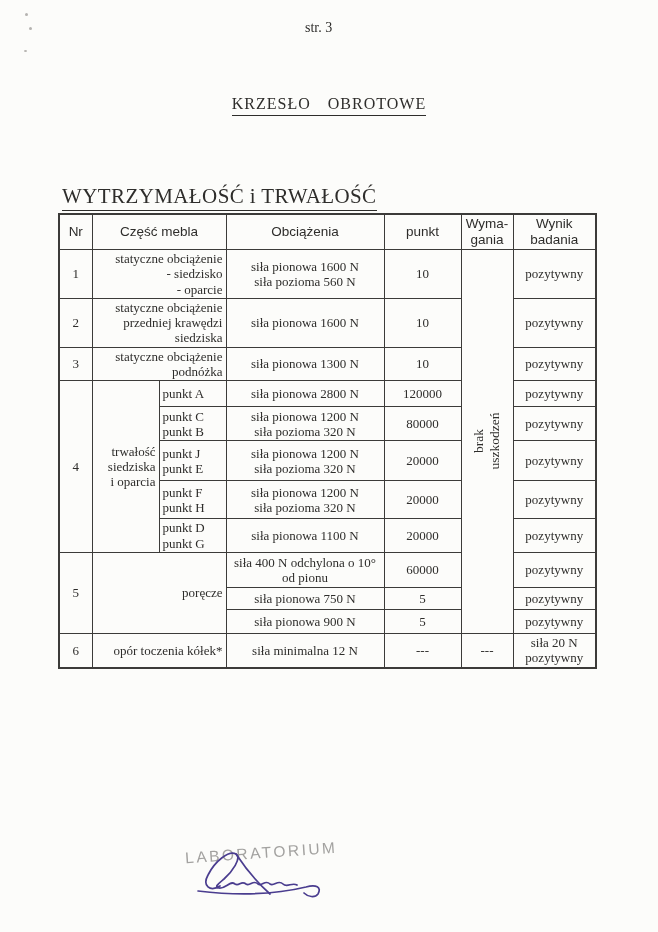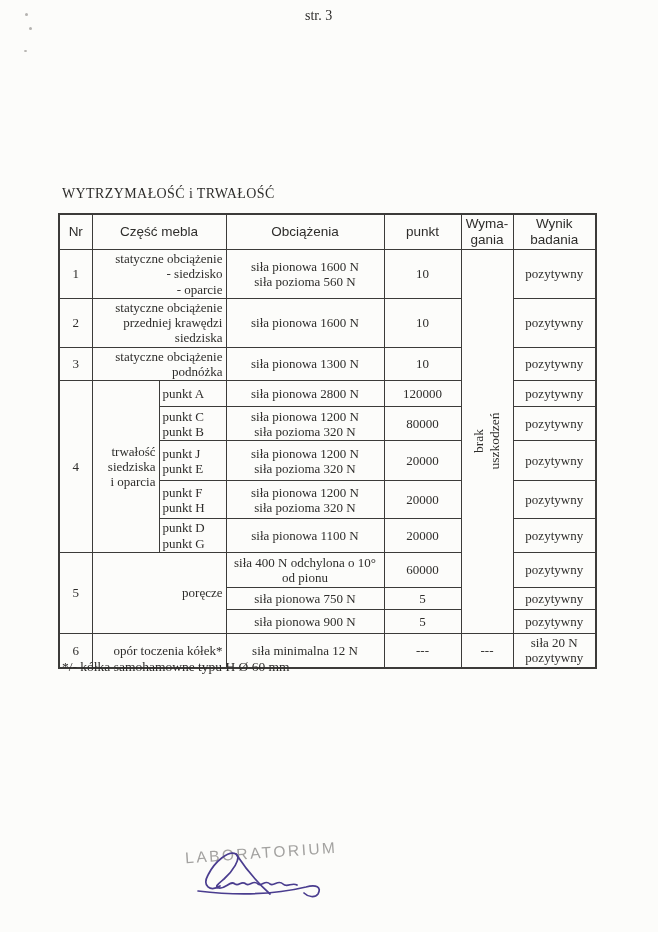--- a/index.html
+++ b/index.html
@@ -5,36 +5,36 @@
   html,body{margin:0;padding:0;background:#d8d8d8;}
   .page{
     position:relative;
     width:658px;height:932px;
     background:#fcfcfa;
     font-family:"Liberation Serif", serif;
     color:#2e2d2b;
     overflow:hidden;
   }
   .speck{position:absolute;border-radius:50%;background:#b5b3b0;}
-  .page-number{position:absolute;top:8px;left:305px;font-size:14px;font-family:Liberation Serif, serif;}
+  .page-number{position:absolute;top:20px;left:305px;font-size:14px;font-family:Liberation Serif, serif;}
   .atest-block{position:absolute;top:36px;left:63px;line-height:1.2;}
   .atest-number{font-weight:bold;font-size:15px;}
   .atest-subtitle{font-style:italic;font-size:14px;}
   .doc-title-wrap{position:absolute;top:95px;left:0;width:100%;text-align:center;}
   .doc-title{
     display:inline-block;font-size:16px;letter-spacing:1px;word-spacing:12px;
     border-bottom:1.5px solid #2e2d2b;padding-bottom:2px;
   }
   .name-line{position:absolute;top:146px;left:62px;font-size:14.5px;}
   .name-label{font-style:italic;}
   .name-value{font-weight:bold;}
   .section-heading-wrap{position:absolute;top:184px;left:62px;}
   .section-heading{
-    display:inline-block;font-size:14px;letter-spacing:0.4px;
-    border-bottom:1.5px solid #2e2d2b;padding-bottom:12px;
+    display:inline-block;font-size:21px;letter-spacing:0.4px;
+    border-bottom:1.5px solid #2e2d2b;padding-bottom:1px;
   }
   table.results{
     position:absolute;top:213px;left:58px;
     border-collapse:collapse;table-layout:fixed;width:537px;
     border:2px solid #3c3b39;
   }
   table.results td, table.results th{
     border:1px solid #3c3b39;
     font-size:13px;line-height:1.18;
     padding:1px 3px;vertical-align:middle;
@@ -74,20 +74,23 @@
 
 <div class="page">
 
   <div class="speck" style="top:13px;left:25px;width:3px;height:3px;"></div>
   <div class="speck" style="top:27px;left:29px;width:3px;height:3px;"></div>
   <div class="speck" style="top:50px;left:24px;width:3px;height:2px;"></div>
 
   <div class="page-number">str. 3</div>
 
 
+  <div class="doc-title-wrap">
+    <span class="doc-title">KRZESŁO OBROTOWE</span>
+  </div>
 
 
   <div class="section-heading-wrap">
     <span class="section-heading">WYTRZYMAŁOŚĆ i TRWAŁOŚĆ</span>
   </div>
 
   <table class="results">
     <colgroup>
       <col style="width:33px">
         <col style="width:67px">
@@ -215,21 +218,20 @@
         <td colspan="2" class="c-czesc">opór toczenia kółek*</td>
         <td class="c-obc">siła minimalna 12 N</td>
         <td class="c-cykle">---</td>
         <td class="c-wym" style="text-align:center">---</td>
         <td class="c-wynik pre">siła 20 N
 pozytywny</td>
       </tr>
     </tbody>
   </table>
 
-  <div class="footnote">*/- kółka samohamowne typu H Ø 60 mm</div>
 
   <div class="sig-block">
     <div class="stamp">LABORATORIUM</div>
     <svg class="sig-svg" width="180" height="58" viewBox="0 0 180 58">
       <g fill="none" stroke="#4a3d8f" stroke-width="1.7" stroke-linecap="round">
         <path d="M36,44 C26,50 18,44 24,33 C31,19 45,8 52,12 C58,16 48,30 40,37 C34,42 30,45 35,46 C42,47 46,38 51,42 C55,45 57,38 62,42 C66,45 69,37 74,42 C78,45 81,37 86,42 C90,45 94,37 99,42 C103,46 108,40 113,43"></path>
         <path d="M14,49 C48,53 85,54 122,45 C132,42 138,45 134,52 C131,56 124,55 120,51"></path>
         <path d="M52,12 C60,24 70,38 86,52"></path>
       </g>
     </svg>

